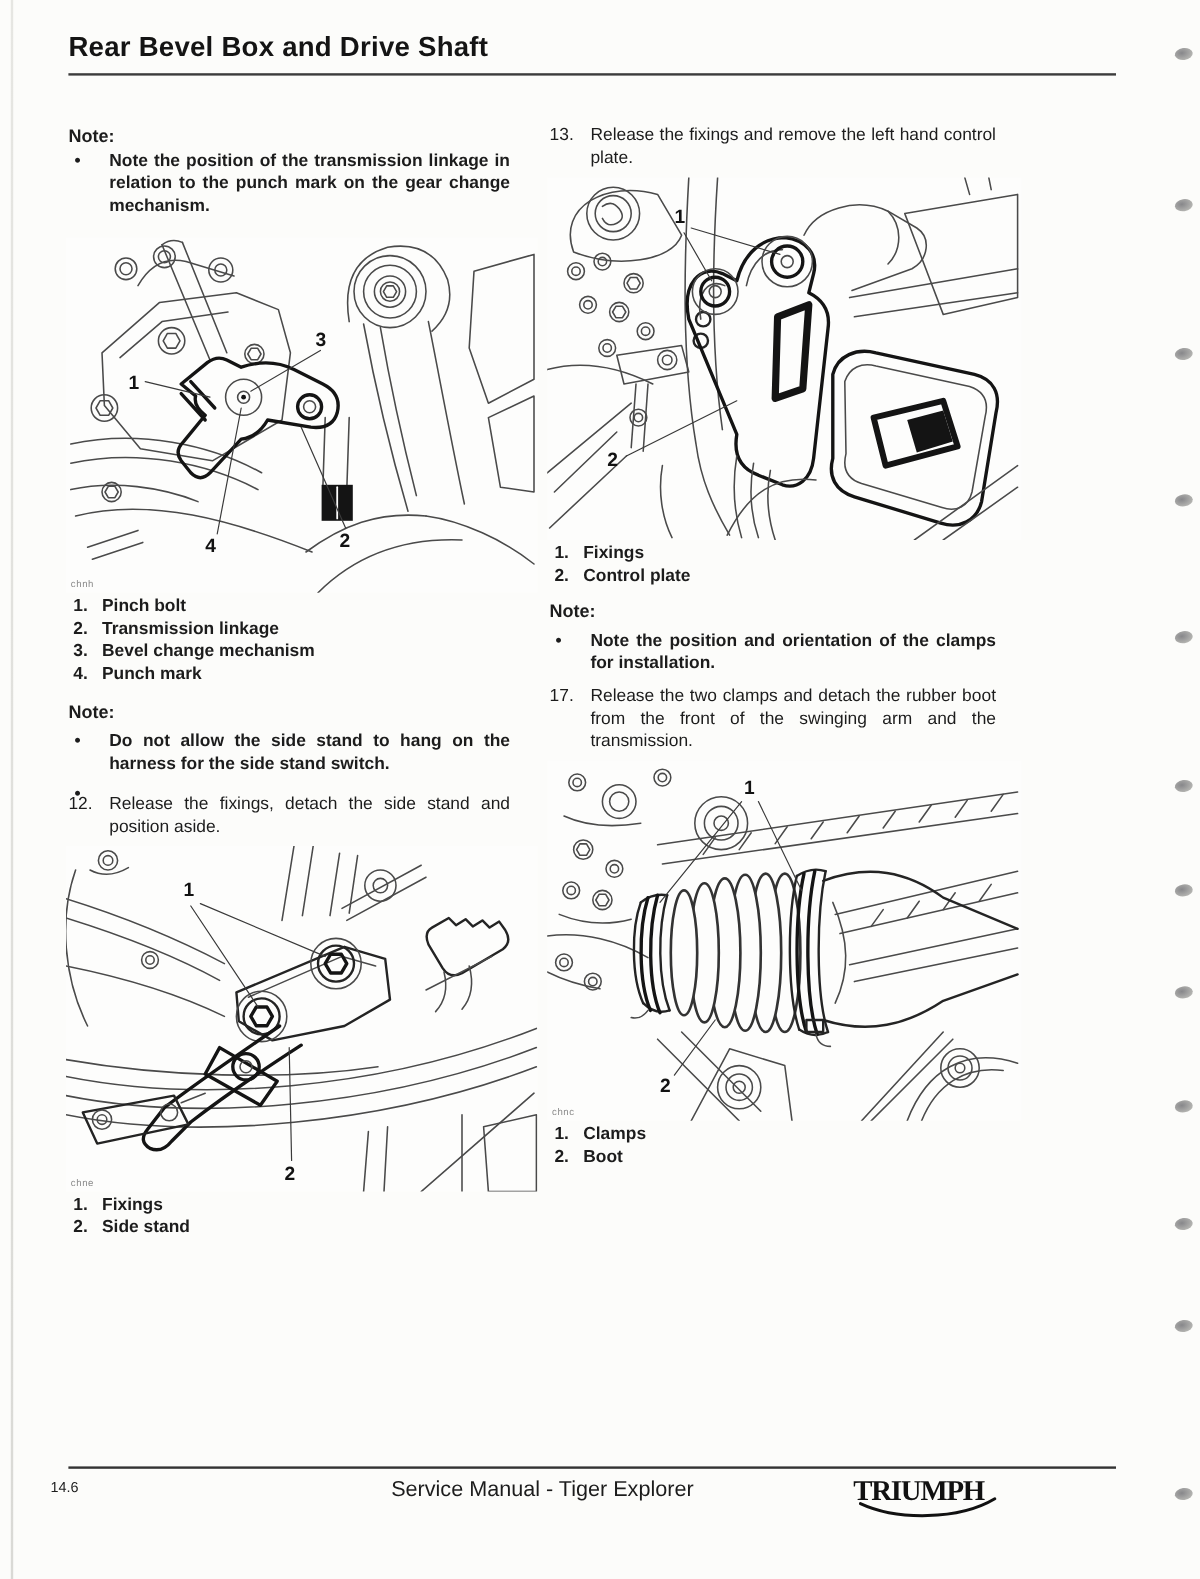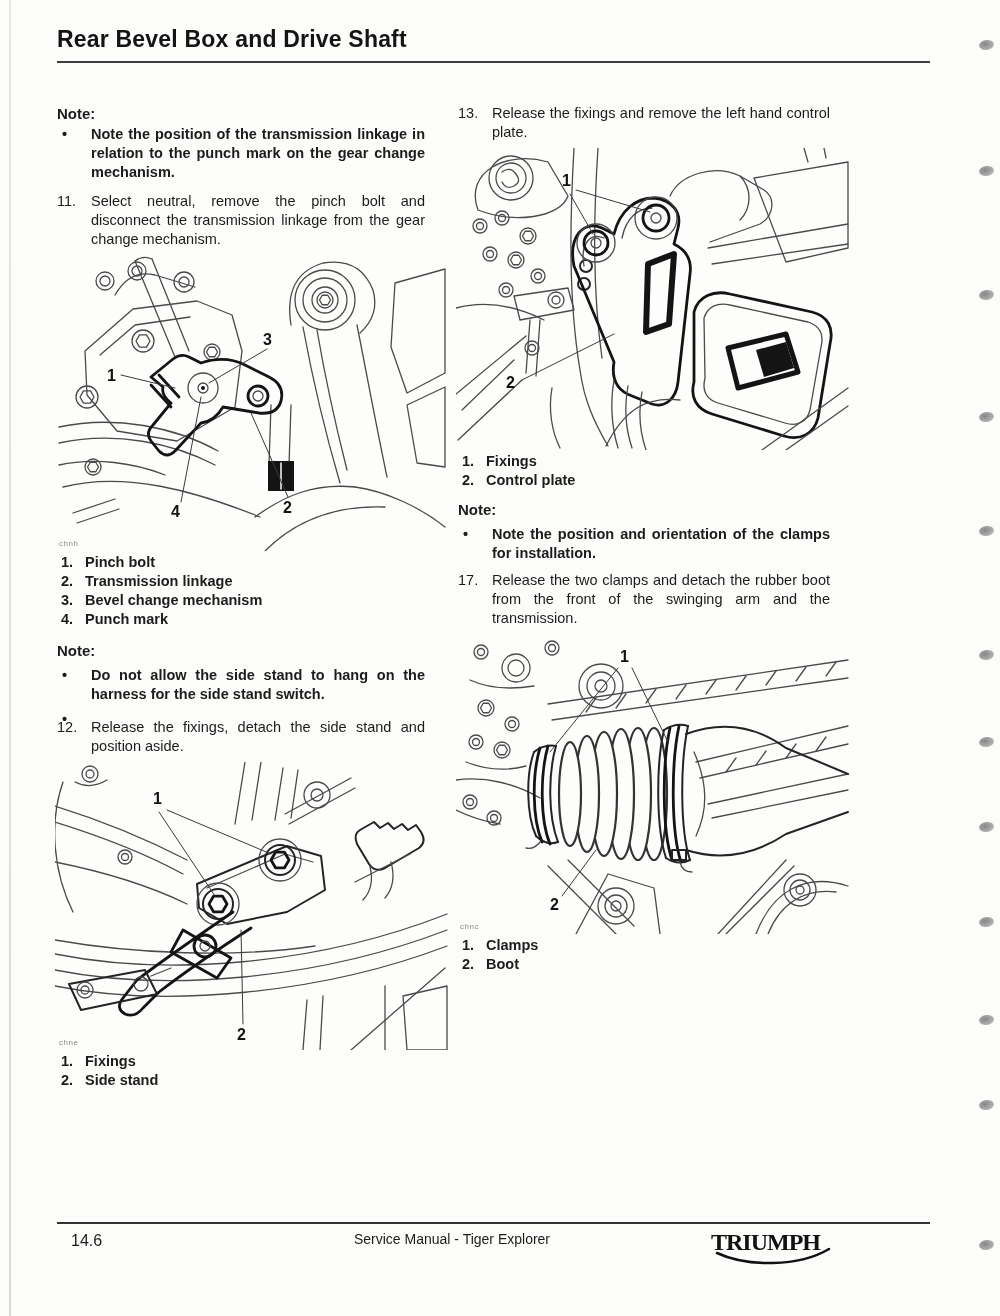--- a/index.html
+++ b/index.html
@@ -34,22 +34,22 @@
   .fig * { stroke:#4a4a4a; stroke-width:1.3; fill:none; stroke-linecap:round; stroke-linejoin:round; }
   .fig .md { stroke:#242424; stroke-width:2; }
   .fig .hv { stroke:#141414; stroke-width:2.8; }
   .fig .ld { stroke:#3a3a3a; stroke-width:1; }
   .fig .fillb { fill:#141414; stroke:none; }
   .fig .wf { fill:#fdfdfc; stroke:#333; stroke-width:2.2; }
   .fig text { fill:#121212; stroke:none; font:bold 16px "Liberation Sans",sans-serif; }
   .fig text.cap { font:400 8px "Liberation Sans",sans-serif; fill:#8a8a8a; letter-spacing:.5px; }
   
   .foot-rule { position:absolute; left:57px; top:1222px; width:873px; height:2px; background:#333; }
-  .foot-page { position:absolute; left:71px; top:1232px; font-size:16px; }
-  .foot-center { position:absolute; left:57px; top:1231px; width:790px; text-align:center; font-size:14px; }
+  .foot-page { position:absolute; left:42px; top:1232px; font-size:12px; }
+  .foot-center { position:absolute; left:57px; top:1231px; width:790px; text-align:center; font-size:18px; }
   .logo { position:absolute; left:705px; top:1224px; }
   .dot { position:absolute; left:979px; width:15px; height:10px; border-radius:50%;
     background:radial-gradient(ellipse at 40% 40%, #87878a, #b3b3b0 70%, #d2d2ce);
     transform:rotate(-8deg); }
 </style>
 </head>
 <body>
 
 <svg width="0" height="0" style="position:absolute">
   <defs>
@@ -75,24 +75,20 @@
   <div class="head-rule"></div>
 
   <div class="col left">
 
     <div class="note-label txt">Note:</div>
     <div class="item bullet bold txt">
       <span class="marker">•</span>
       <span>Note the position of the transmission linkage in relation to the punch mark on the gear change mechanism.</span>
     </div>
     <div class="vgap10"></div>
-    <div class="item txt">
-      <span class="marker">11.</span>
-      <span>Select neutral, remove the pinch bolt and disconnect the transmission linkage from the gear change mechanism.</span>
-    </div>
 
     <div class="figwrap">
       <svg class="fig" width="393" height="296" viewBox="0 0 393 296">
         <path d="M80,6 L120,102"></path>
           <path d="M97,4 L134,96"></path>
           <path d="M80,6 Q88,0 97,4"></path>
         <path d="M30,96 L78,54 L142,46 L177,60 L187,96 L180,152 L122,186 L62,176 L32,140 Z"></path>
         <path d="M45,100 L80,70 L135,62"></path>
         <circle cx="50" cy="26" r="9"></circle>
           <circle cx="50" cy="26" r="5"></circle>

